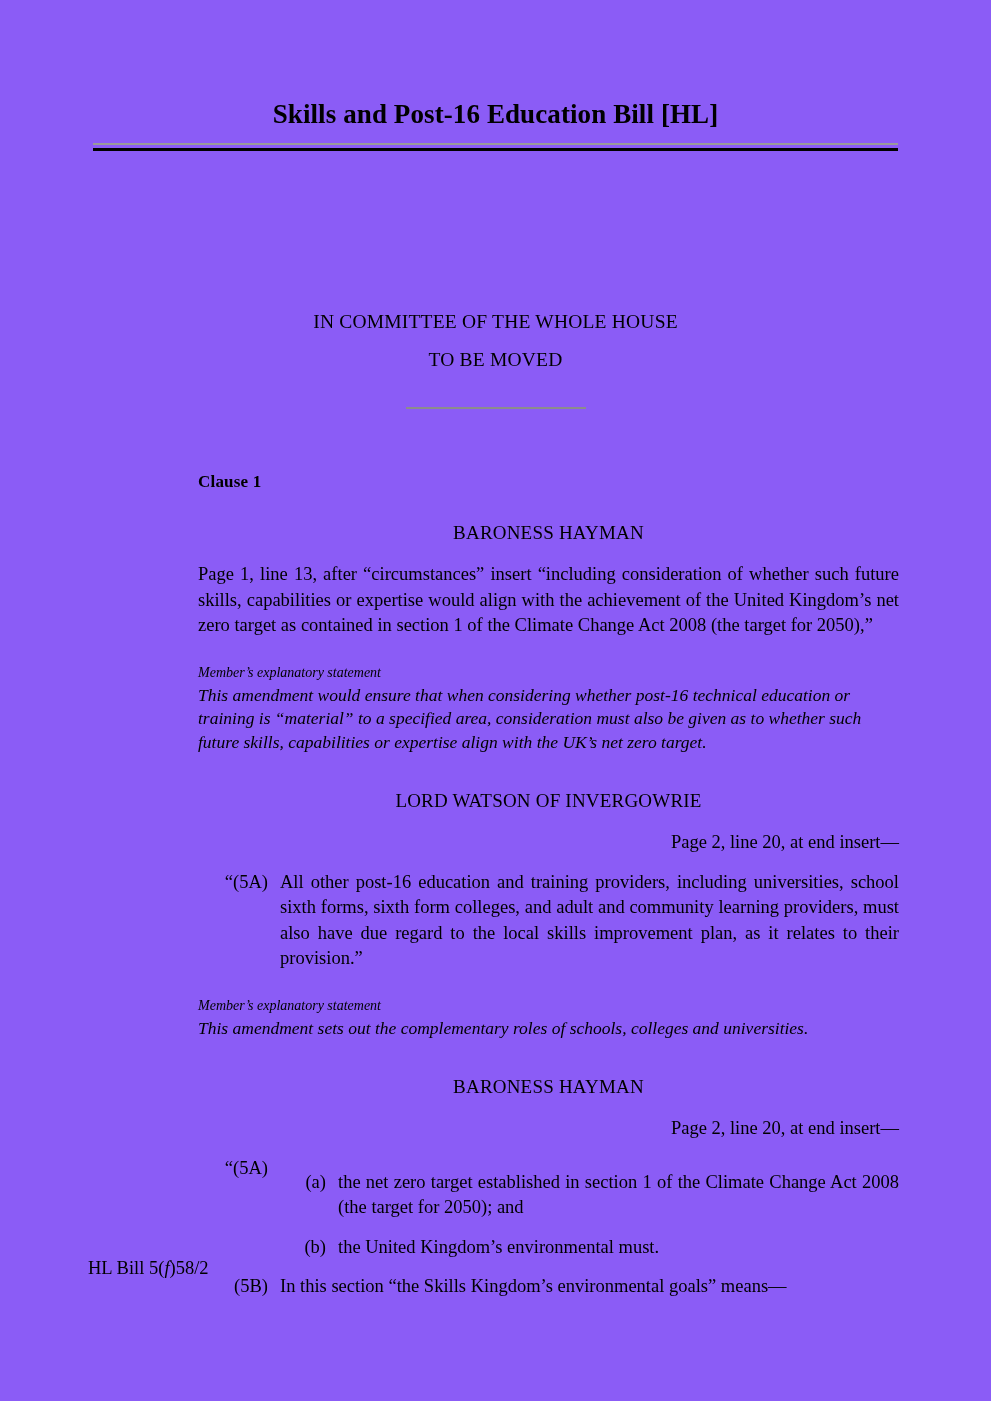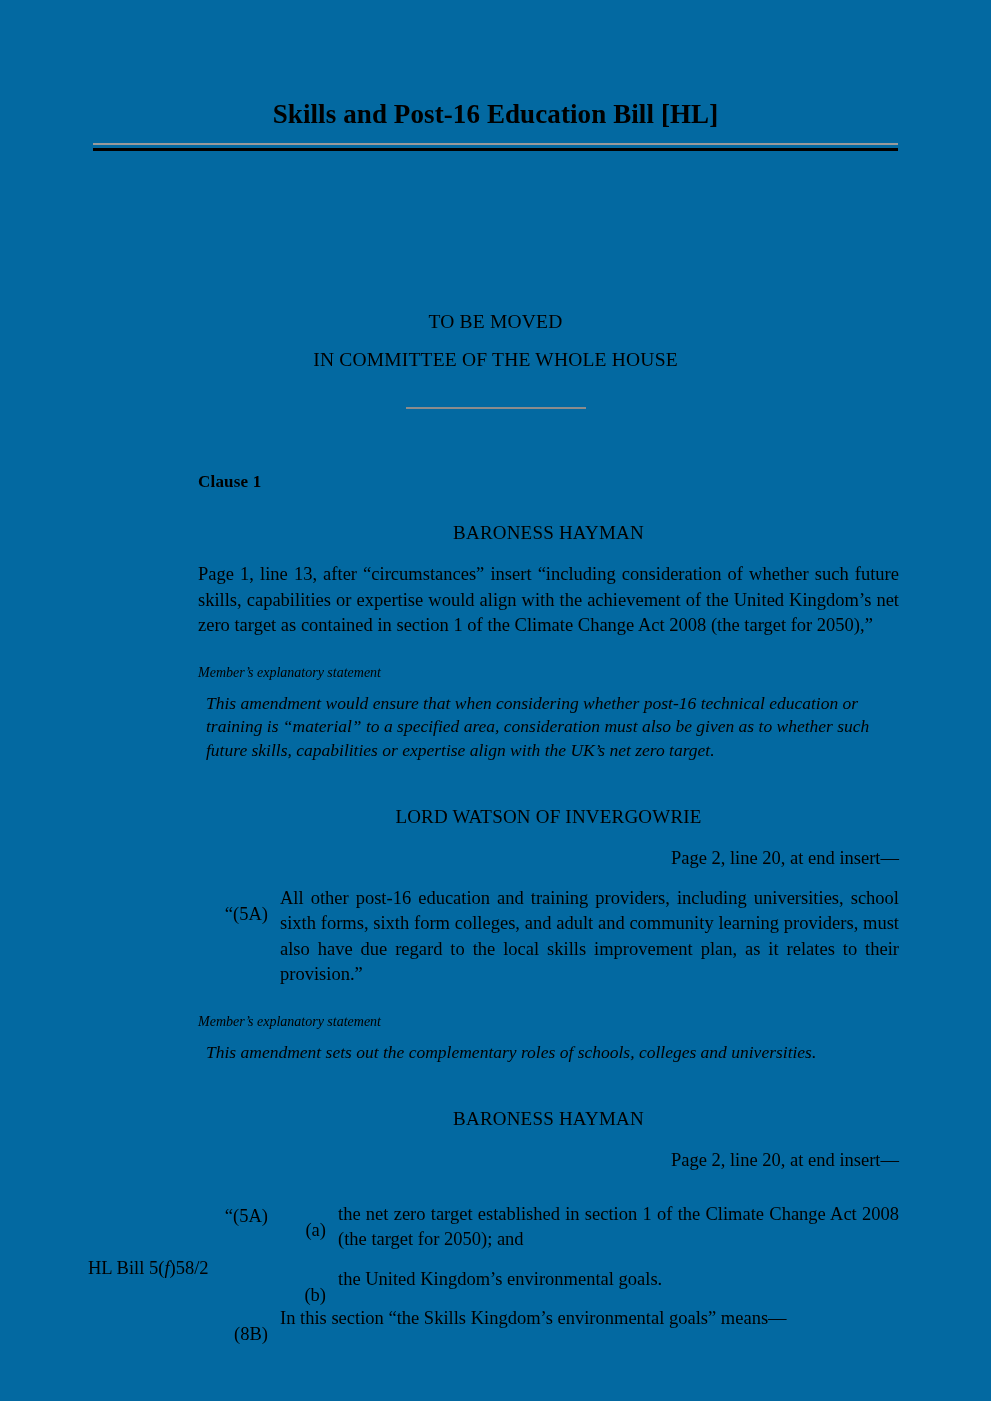--- a/index.html
+++ b/index.html
@@ -11,21 +11,21 @@
     font-family: "Liberation Serif", "DejaVu Serif", serif;
     color: #000000;
     -webkit-font-smoothing: antialiased;
   }
 
   .page {
     position: relative;
     width: 991px;
     height: 1401px;
     margin: 0 auto;
-    background: #0369a1;
+    background: #8b5cf6;
     overflow: hidden;
     box-sizing: border-box;
   }
 
   
   .masthead {
     position: absolute;
     left: 93px;
     top: 98px;
     width: 805px;
@@ -114,21 +114,21 @@
   .hang {
     position: relative;
     font-size: 18.5px;
     line-height: 25.5px;
     text-align: justify;
     margin: 0;
   }
   .hang > .lbl {
     position: absolute;
     left: 0;
-    top: 16px;
+    top: 0;
     width: 70px;
     text-align: right;
     text-align-last: right;
   }
   .hang > .txt {
     display: block;
     margin-left: 82px;
     text-align: justify;
   }
   .hang.ragged > .txt { text-align: left; }
@@ -148,21 +148,21 @@
     font-size: 14px;
     font-weight: normal;
     font-style: italic;
     margin: 0;
     line-height: 23px;
   }
   .expl-body {
     font-size: 17.5px;
     font-style: italic;
     line-height: 23.5px;
-    margin: 8px;
+    margin: 0;
     text-align: left;
   }
 
   .gap-sm  { height: 14px; }
   .gap-md  { height: 22px; }
   .gap-xl  { height: 36px; }
 
   
   .footer {
     position: absolute;
@@ -181,22 +181,22 @@
 
 <div class="page">
 
   <div class="masthead">
     <h1 class="bill-title">Skills and Post-16 Education Bill [HL]</h1>
     <div class="rule-top"></div>
     <div class="rule-bottom"></div>
   </div>
 
   <div class="headings">
+    <div class="heading-line">IN COMMITTEE OF THE WHOLE HOUSE</div>
     <div class="heading-line">TO BE MOVED</div>
-    <div class="heading-line">IN COMMITTEE OF THE WHOLE HOUSE</div>
     <div class="divider-wrap">
       <span class="divider"></span>
     </div>
   </div>
 
   <div class="content">
 
     <div class="clause-head">Clause 1</div>
 
     <div>
@@ -237,27 +237,27 @@
 
       <div class="hang lvl2">
         <span class="lbl">(a)</span>
         <span class="txt">the net zero target established in section 1 of the Climate Change Act 2008 (the target for 2050); and</span>
       </div>
 
       <div class="gap-sm"></div>
 
       <div class="hang lvl2 ragged">
         <span class="lbl">(b)</span>
-        <span class="txt">the United Kingdom’s environmental goals.</span>
+        <span class="txt">the United Kingdom’s environmental must.</span>
       </div>
 
       <div class="gap-sm"></div>
 
       <div class="hang lvl1 ragged">
-        <span class="lbl">(8B)</span>
+        <span class="lbl">(5B)</span>
         <span class="txt">In this section “the Skills Kingdom’s environmental goals” means—</span>
       </div>
     </div>
 
   </div>
 
   <div class="footer">
     <div><span>HL Bill 5(</span><span class="ital">f</span><span>)</span></div>
     <div>58/2</div>
   </div>

